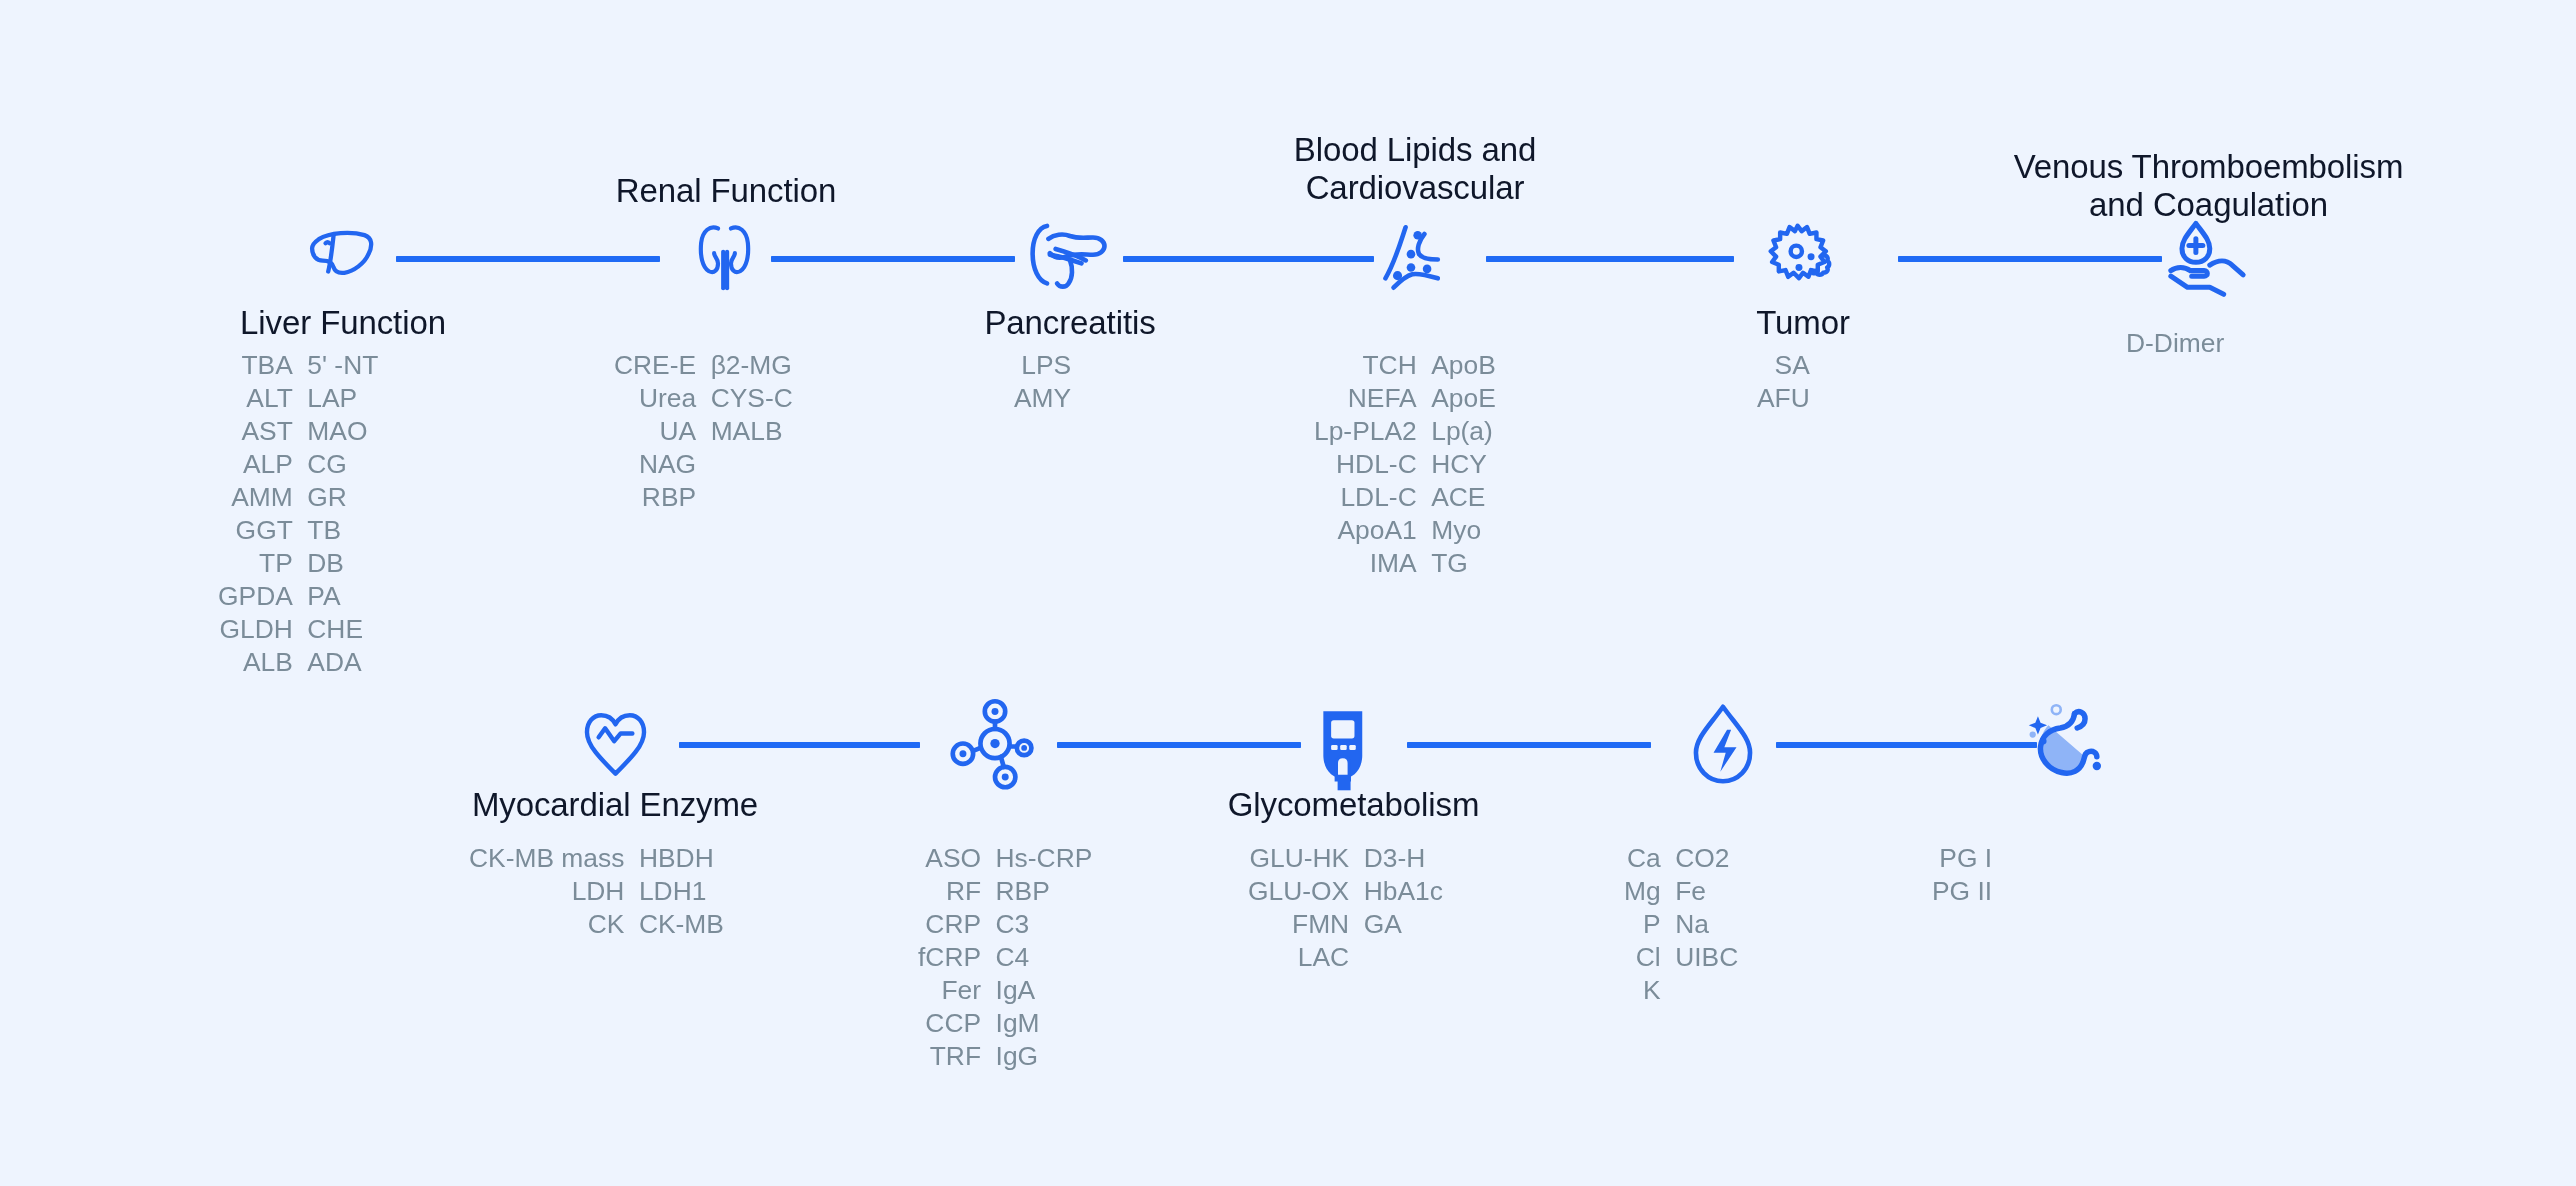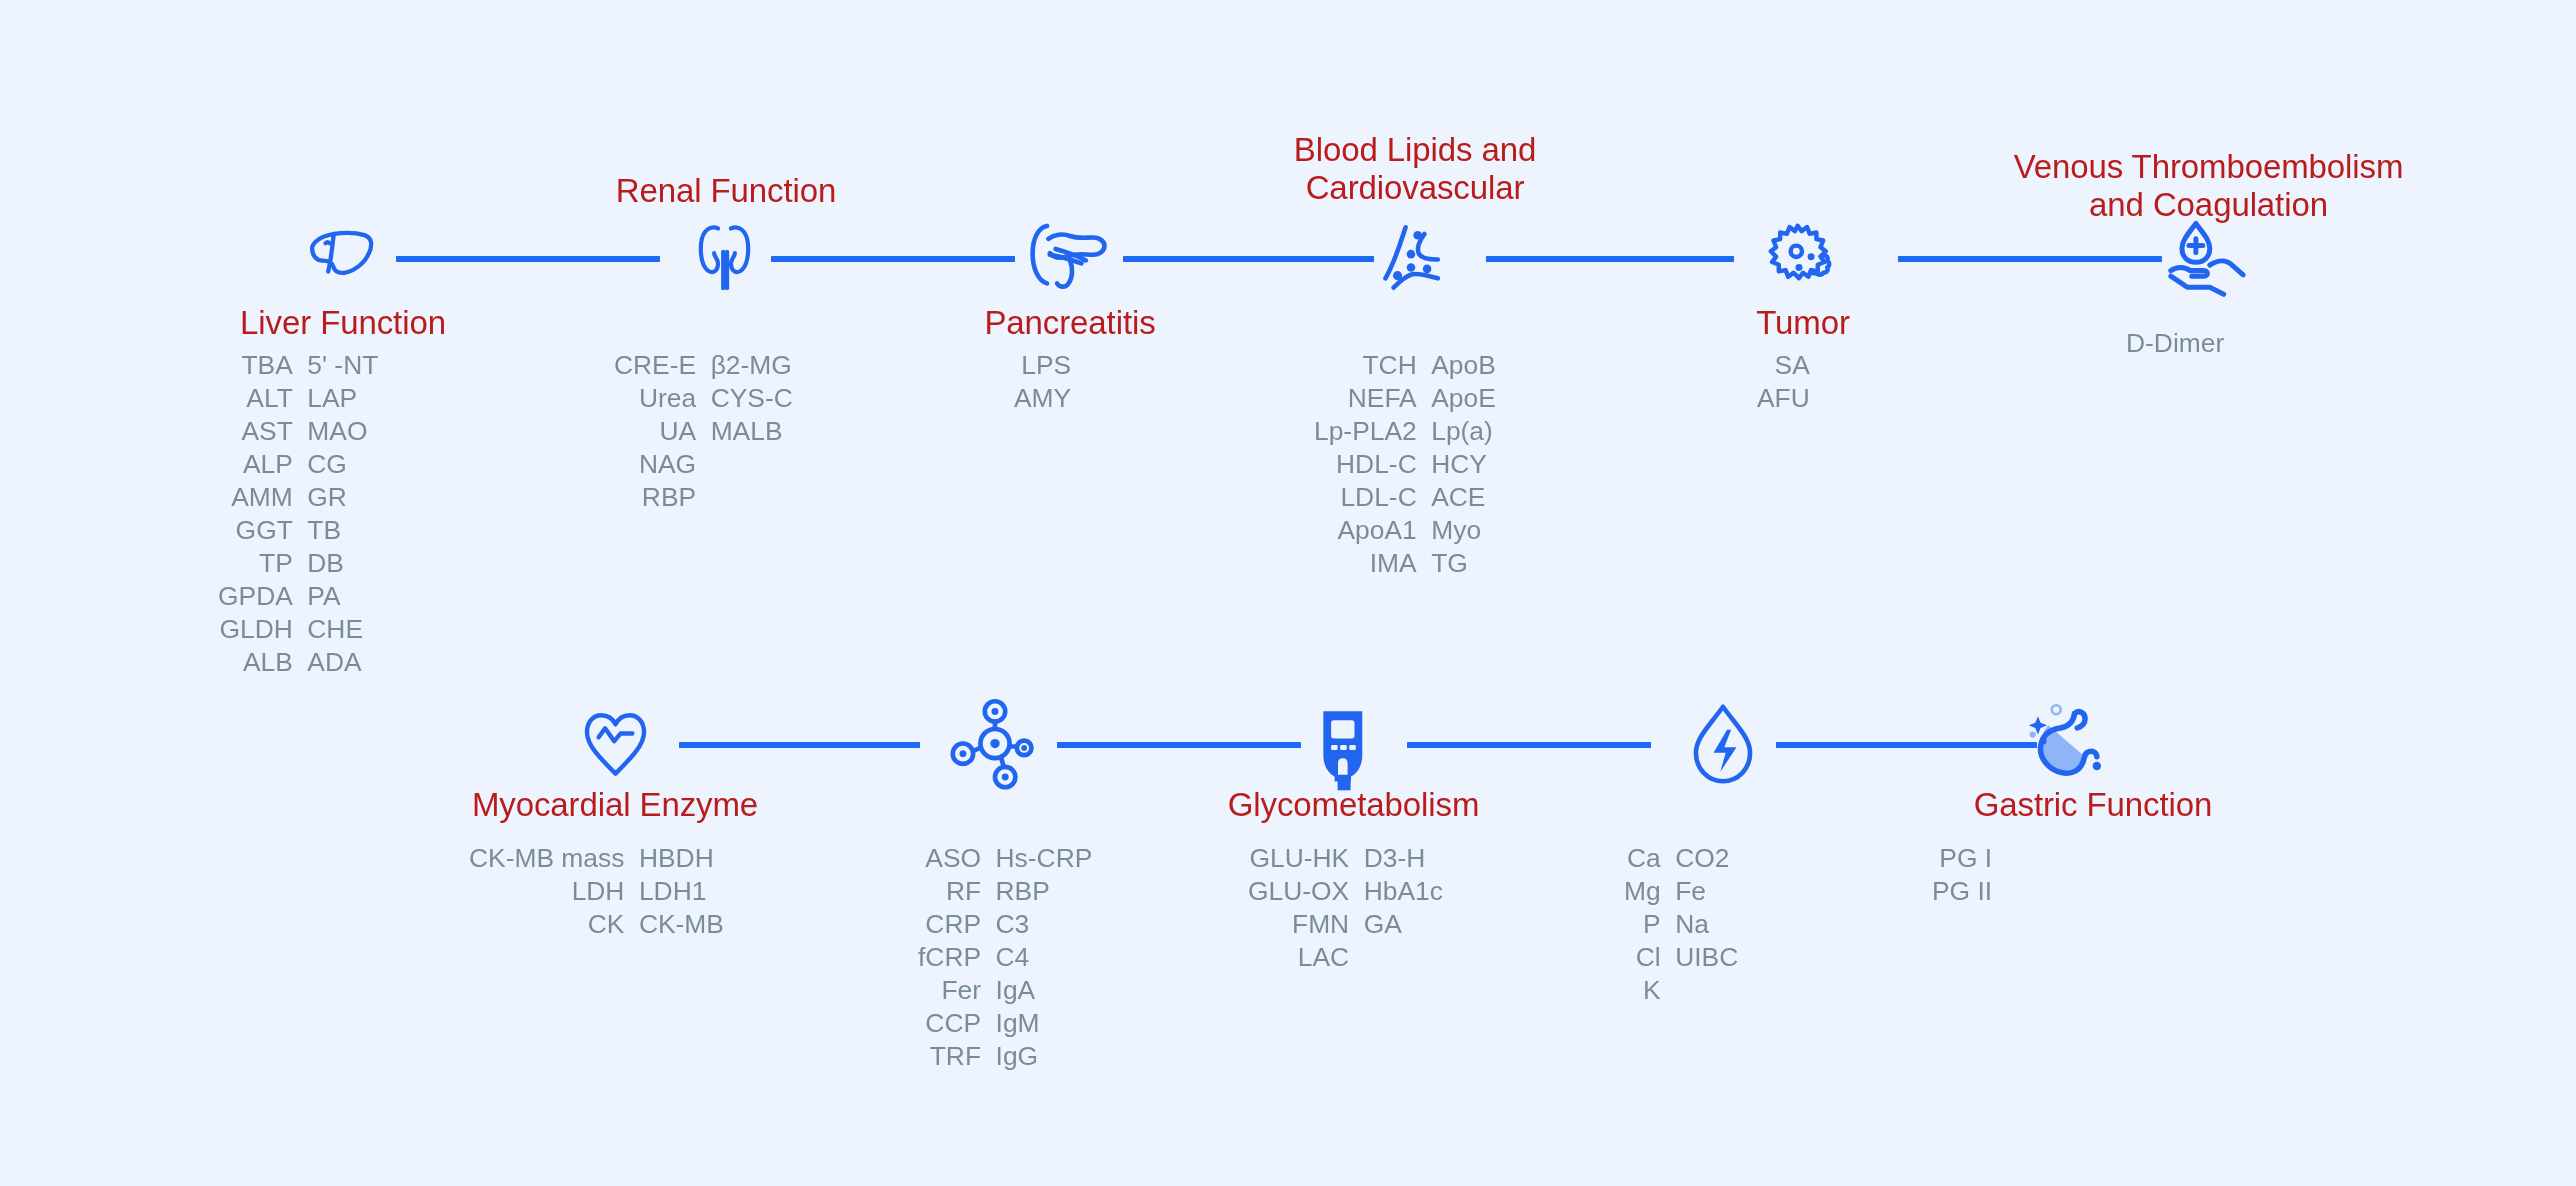--- a/index.html
+++ b/index.html
@@ -29,21 +29,21 @@
   
   .icon {
     position: absolute;
     display: block;
   }
   .icon svg { display: block; width: 100%; height: 100%; }
 
   
   .node-title {
     position: absolute;
-    color: #b91c1c;
+    color: #0f172a;
     font-size: 33px;
     line-height: 1.16;
     font-weight: 400;
     text-align: center;
     white-space: pre-line;
     letter-spacing: -0.1px;
   }
 
   
   .items {
@@ -202,21 +202,20 @@
   <div class="node-title" style="left:594px; top:172px; width:264px;">Renal Function</div>
   <div class="node-title" style="left:938px; top:304px; width:264px;">Pancreatitis</div>
   <div class="node-title" style="left:1250px; top:131px; width:330px;">Blood Lipids and
 Cardiovascular</div>
   <div class="node-title" style="left:1671px; top:304px; width:264px;">Tumor</div>
   <div class="node-title" style="left:1971px; top:148px; width:475px;">Venous Thromboembolism
 and Coagulation</div>
 
   <div class="node-title" style="left:450px; top:786px; width:330px;">Myocardial Enzyme</div>
   <div class="node-title" style="left:1208px; top:786px; width:291px;">Glycometabolism</div>
-  <div class="node-title" style="left:1928px; top:786px; width:330px;">Gastric Function</div>
 
   <div class="items" style="left:218px; top:349px;">
     <div class="col left">
         <div class="cell">TBA</div>
         <div class="cell">ALT</div>
         <div class="cell">AST</div>
         <div class="cell">ALP</div>
         <div class="cell">AMM</div>
         <div class="cell">GGT</div>
         <div class="cell">TP</div>

